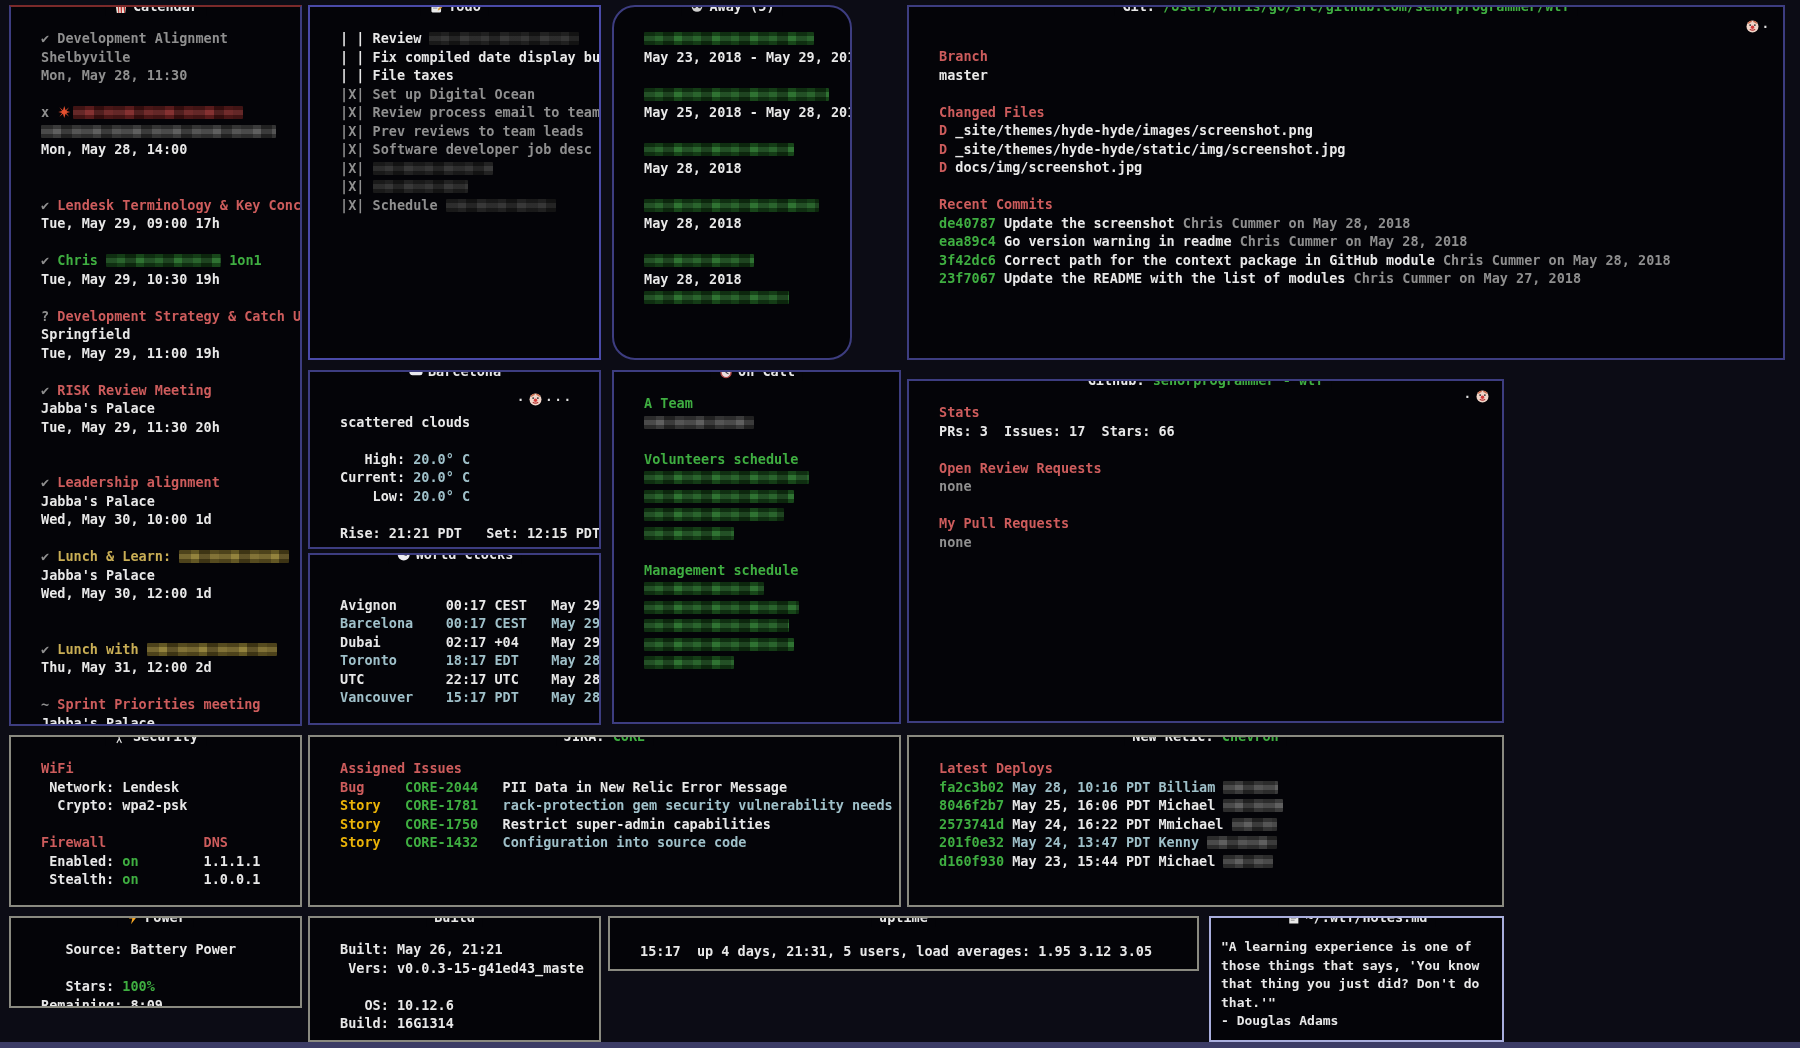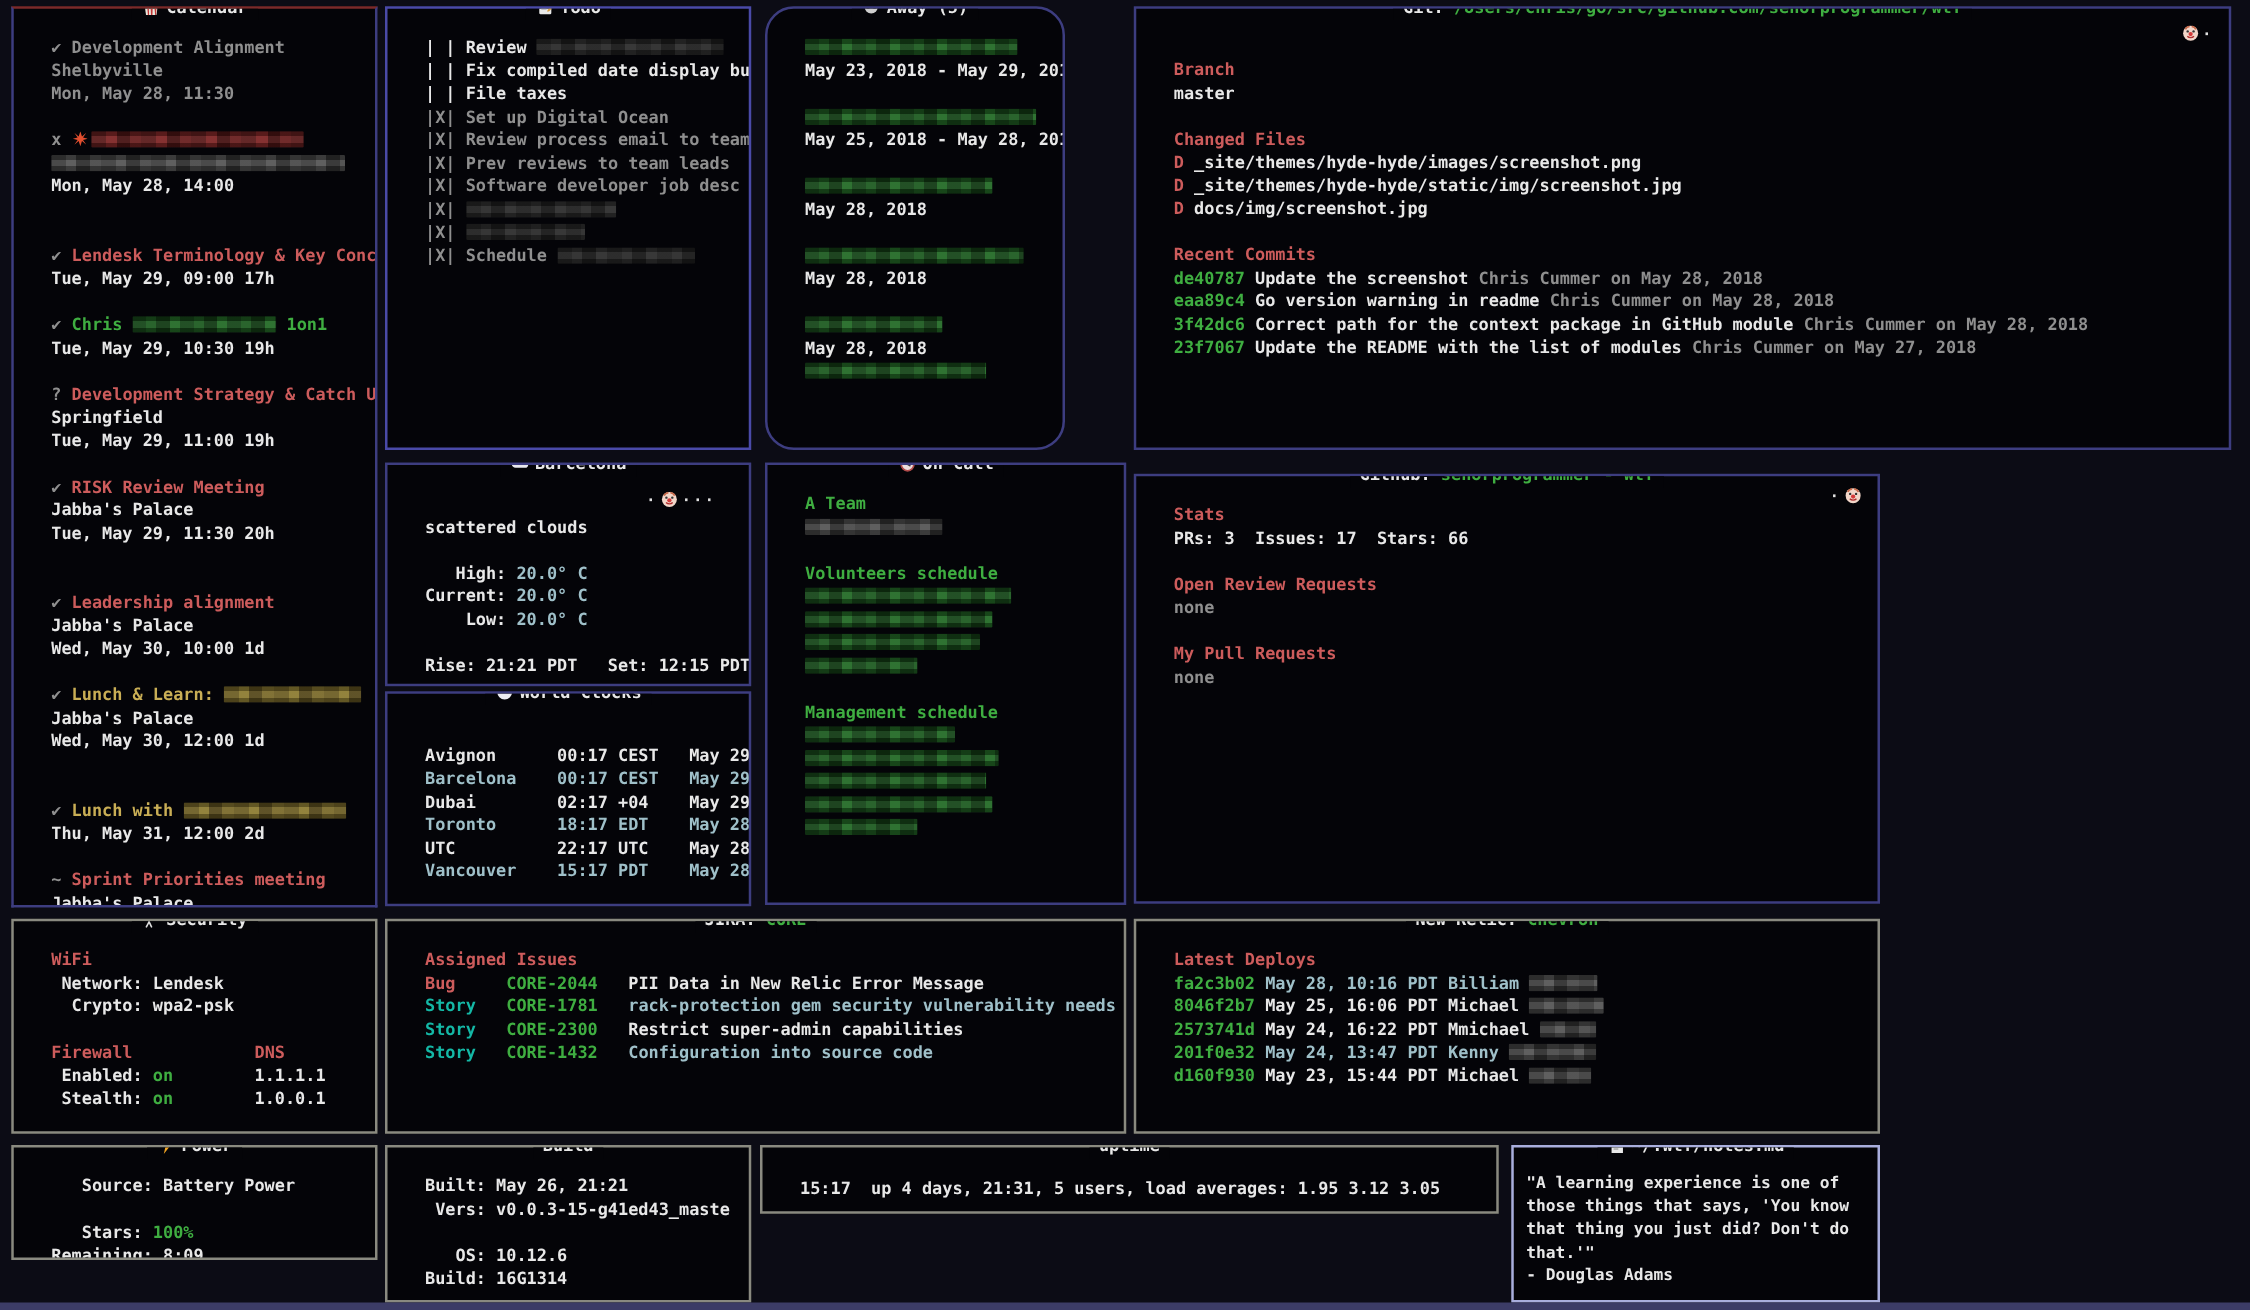--- a/index.html
+++ b/index.html
@@ -17,21 +17,21 @@
   .git-pad{padding-top:40px;}
   .build-pad{padding-left:30px;}
   .uptime-pad{padding-top:24px;}
   .notes-pad{font-size:13px;padding-top:20px;padding-left:10px;padding-right:6px;}
   .line{white-space:pre;line-height:18.5px;height:18.5px;font-weight:700;}
   .c-w{color:#e8e8e8;}
   .c-g{color:#8f8f8f;}
   .c-r{color:#cd5c5c;}
   .c-grn{color:#3fae41;}
   .c-y{color:#c9ae55;}
-  .c-b{color:#14b8a6;margin-top:36px;}
+  .c-b{color:#eab308;margin-top:36px;}
   .c-t{color:#9fc0c9;}
   .rx{display:inline-block;height:13px;vertical-align:-2px;border-radius:1px;
     background-blend-mode:normal;}
   .rx-green{background-image:repeating-linear-gradient(0deg,rgba(0,0,0,.35) 0 4px,rgba(255,255,255,.05) 4px 9px),
     repeating-linear-gradient(90deg,#17471a 0 11px,#1f5c22 11px 19px,#123a14 19px 30px,#246b27 30px 38px);}
   .rx-red{background-image:repeating-linear-gradient(0deg,rgba(0,0,0,.3) 0 4px,rgba(255,255,255,.05) 4px 9px),
     repeating-linear-gradient(90deg,#5c1c1c 0 12px,#7e2626 12px 21px,#471313 21px 31px,#692020 31px 40px);}
   .rx-gray{background-image:repeating-linear-gradient(0deg,rgba(0,0,0,.3) 0 4px,rgba(255,255,255,.06) 4px 9px),
     repeating-linear-gradient(90deg,#3f3f3f 0 12px,#555555 12px 20px,#2f2f2f 20px 31px,#4a4a4a 31px 40px);}
   .rx-dark{background-image:repeating-linear-gradient(0deg,rgba(0,0,0,.3) 0 4px,rgba(255,255,255,.04) 4px 9px),
@@ -285,21 +285,21 @@
         <div class="line"><span class="c-w"> Enabled: </span><span class="c-grn">on</span><span class="c-w">        </span><span class="c-w">1.1.1.1</span></div>
         <div class="line"><span class="c-w"> Stealth: </span><span class="c-grn">on</span><span class="c-w">        </span><span class="c-w">1.0.0.1</span></div>
       </div>
     </section>
   <section class="panel p-jira b-gray">
       <div class="ptitle"><span class="c-w">JIRA: </span><span class="c-grn">CORE</span></div>
       <div class="pbody">
         <div class="line"><span class="c-r">Assigned Issues</span></div>
         <div class="line"><span class="c-r">Bug     </span><span class="c-grn">CORE-2044   </span><span class="c-w">PII Data in New Relic Error Message</span></div>
         <div class="line"><span class="c-b">Story   </span><span class="c-grn">CORE-1781   </span><span class="c-t">rack-protection gem security vulnerability needs</span></div>
-        <div class="line"><span class="c-b">Story   </span><span class="c-grn">CORE-2300   </span><span class="c-w">Restrict super-admin capabilities</span></div>
+        <div class="line"><span class="c-b">Story   </span><span class="c-grn">CORE-1750   </span><span class="c-w">Restrict super-admin capabilities</span></div>
         <div class="line"><span class="c-b">Story   </span><span class="c-grn">CORE-1432   </span><span class="c-t">Configuration into source code</span></div>
       </div>
     </section>
   <section class="panel p-newrelic b-gray">
       <div class="ptitle"><span class="c-w">New Relic: </span><span class="c-grn">Chevron</span></div>
       <div class="pbody">
         <div class="line"><span class="c-r">Latest Deploys</span></div>
         <div class="line"><span class="c-grn">fa2c3b02 </span><span class="c-t">May 28, 10:16 PDT Billiam </span><span class="rx rx-gray" style="width: 55px;"></span></div>
         <div class="line"><span class="c-grn">8046f2b7 </span><span class="c-w">May 25, 16:06 PDT Michael </span><span class="rx rx-gray" style="width: 60px;"></span></div>
         <div class="line"><span class="c-grn">2573741d </span><span class="c-w">May 24, 16:22 PDT Mmichael </span><span class="rx rx-gray" style="width: 45px;"></span></div>

